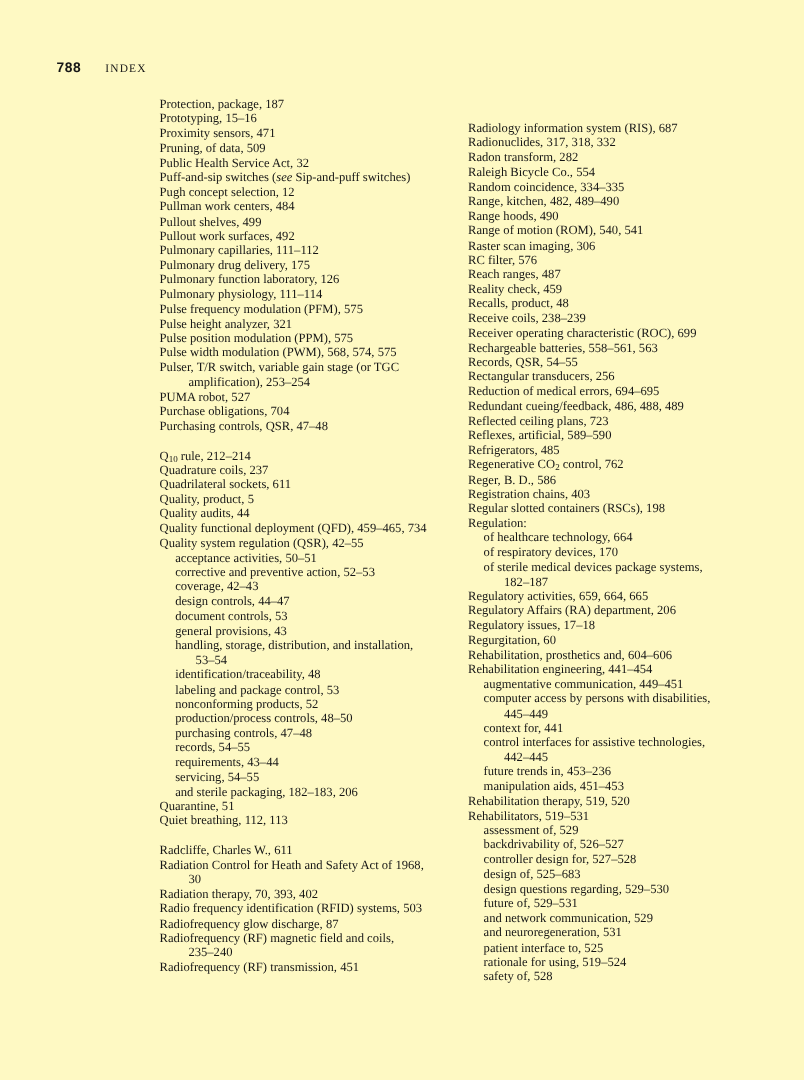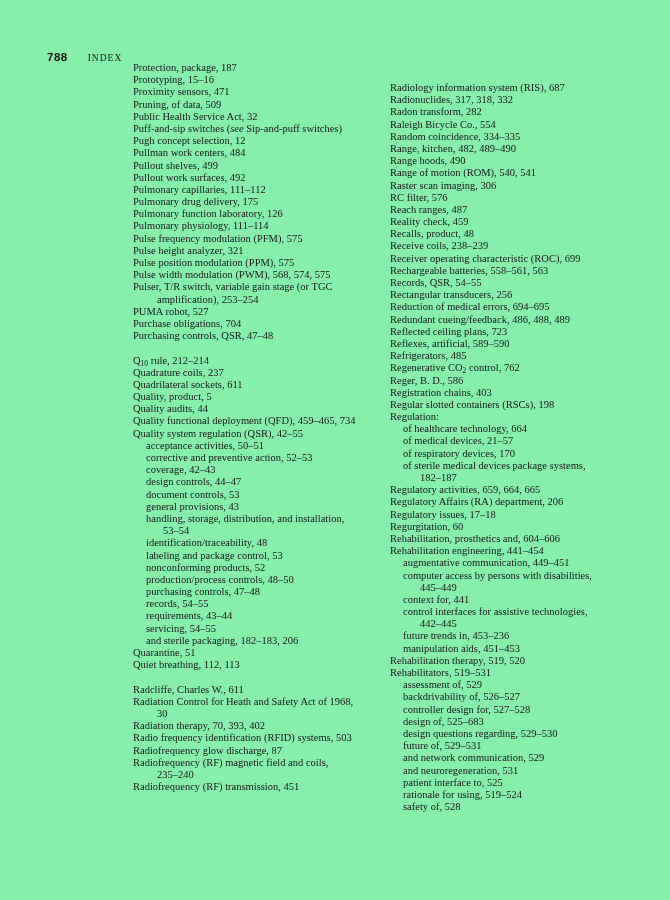--- a/index.html
+++ b/index.html
@@ -1,20 +1,20 @@
 <!DOCTYPE html>
 <html><head>
 <meta charset="utf-8">
 <style>
   html, body { margin: 0; padding: 0; background: #ffffff; }
   .page {
     position: relative;
     width: 670px;
     height: 900px;
-    background: #86efac;
+    background: #fef9c3;
     overflow: hidden;
     font-family: "Liberation Serif", serif;
     color: #161616;
   }
   .running-head {
     position: absolute;
     top: 47px;
     left: 47px;
     white-space: nowrap;
   }
@@ -25,21 +25,21 @@
     letter-spacing: 0.5px;
   }
   .head-label {
     font-family: "Liberation Serif", serif;
     font-size: 9.5px;
     letter-spacing: 1px;
     margin-left: 20px;
   }
   .col {
     position: absolute;
-    top: 62px;
+    top: 82px;
     width: 256px;
     font-size: 10.5px;
     line-height: 12.2px;
   }
   .col-left  { left: 133px; }
   .col-right { left: 390px; margin-top: 20px; }
   .line {
     height: 12.2px;
     white-space: nowrap;
   }
@@ -145,21 +145,20 @@
       <div class="line i0">Redundant cueing/feedback, 486, 488, 489</div>
       <div class="line i0">Reflected ceiling plans, 723</div>
       <div class="line i0">Reflexes, artificial, 589–590</div>
       <div class="line i0">Refrigerators, 485</div>
       <div class="line i0">Regenerative CO<sub>2</sub> control, 762</div>
       <div class="line i0">Reger, B. D., 586</div>
       <div class="line i0">Registration chains, 403</div>
       <div class="line i0">Regular slotted containers (RSCs), 198</div>
       <div class="line i0">Regulation:</div>
       <div class="line i1">of healthcare technology, 664</div>
-      <div class="line i1">of medical devices, 21–57</div>
       <div class="line i1">of respiratory devices, 170</div>
       <div class="line i1">of sterile medical devices package systems,</div>
       <div class="line i3">182–187</div>
       <div class="line i0">Regulatory activities, 659, 664, 665</div>
       <div class="line i0">Regulatory Affairs (RA) department, 206</div>
       <div class="line i0">Regulatory issues, 17–18</div>
       <div class="line i0">Regurgitation, 60</div>
       <div class="line i0">Rehabilitation, prosthetics and, 604–606</div>
       <div class="line i0">Rehabilitation engineering, 441–454</div>
       <div class="line i1">augmentative communication, 449–451</div>

